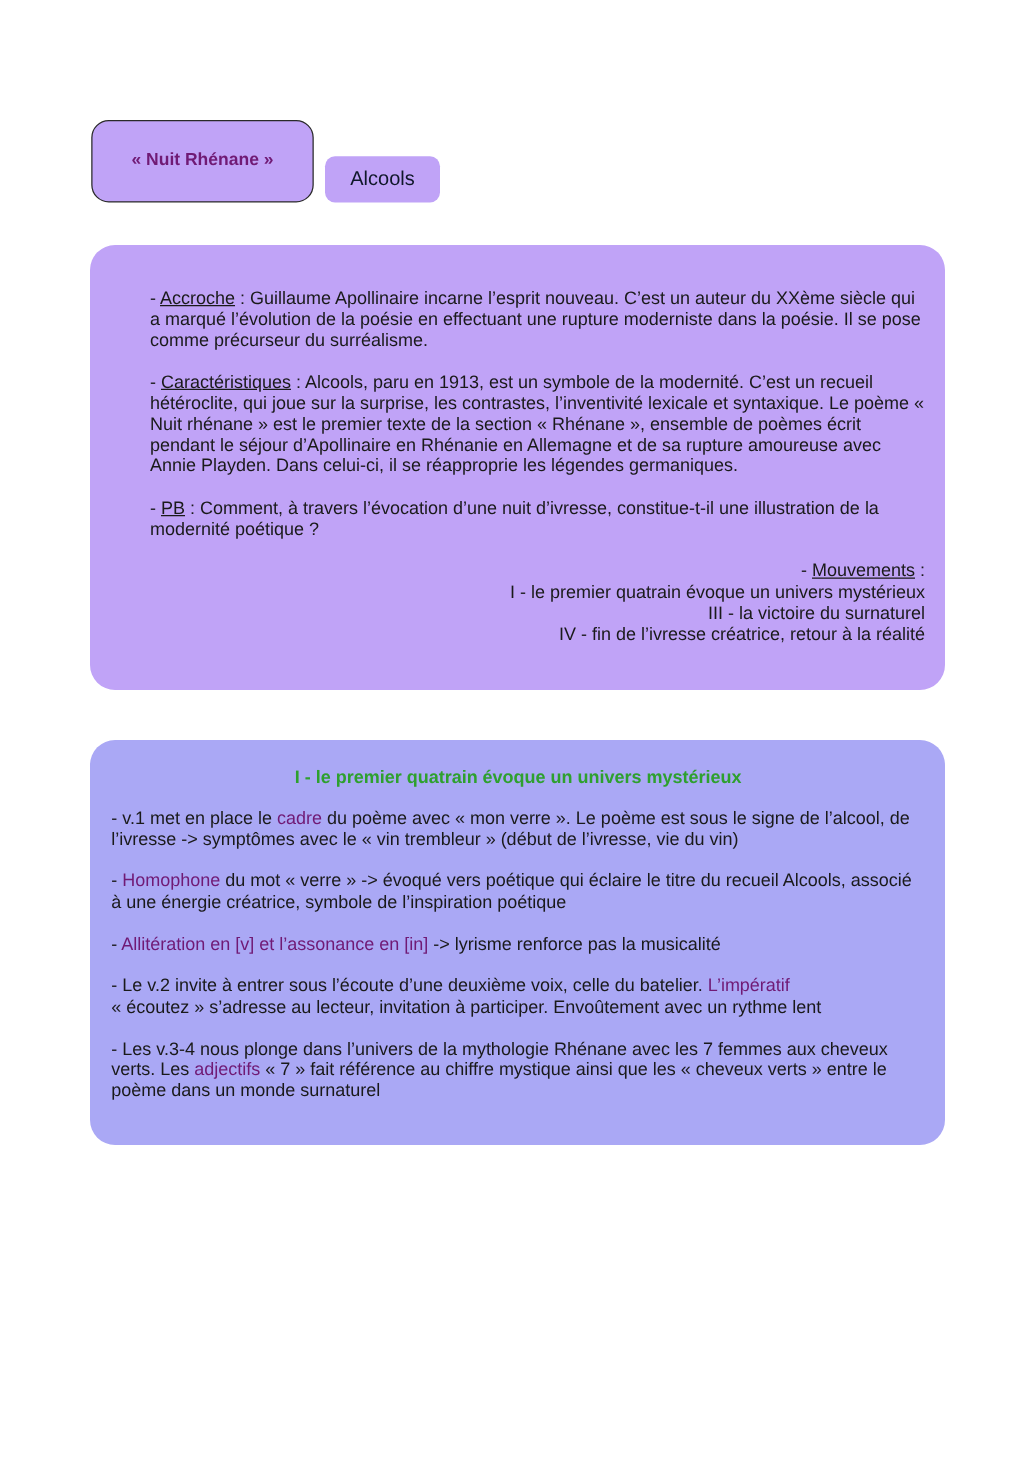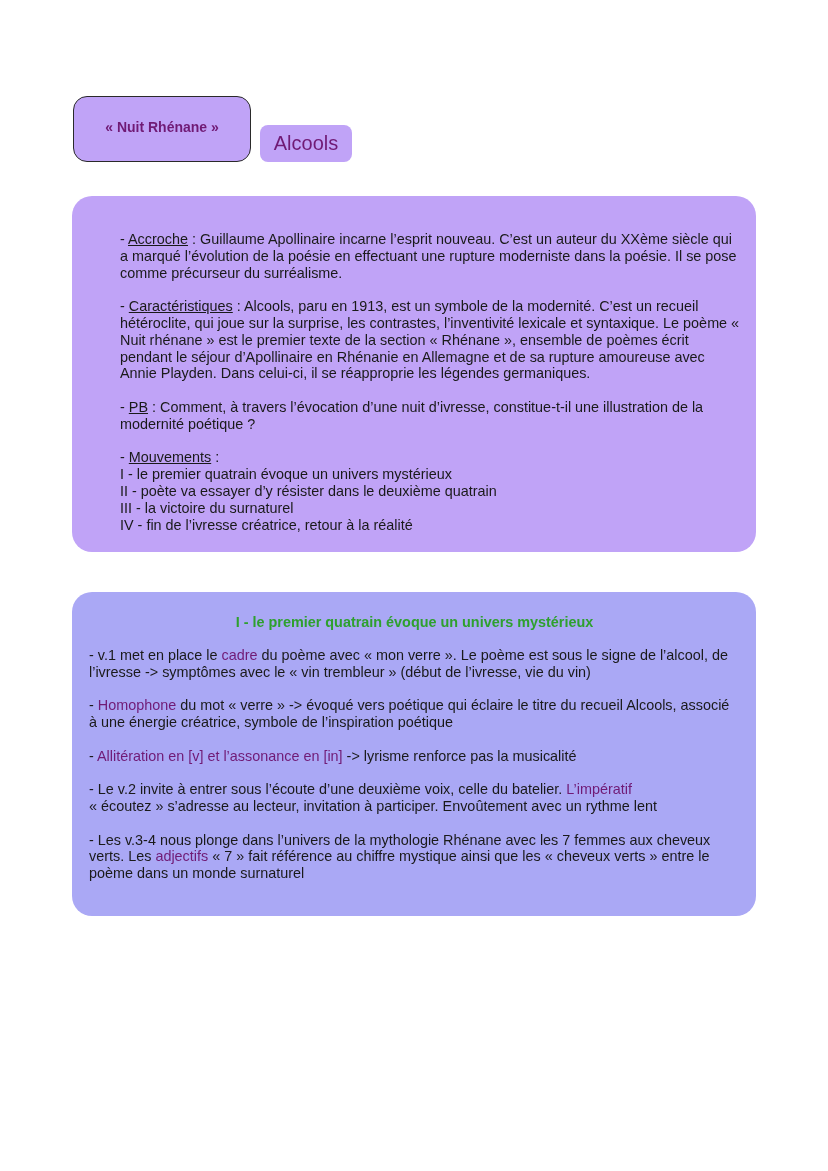--- a/index.html
+++ b/index.html
@@ -4,49 +4,48 @@
   <style>
     html, body { margin: 0; padding: 0; background: #ffffff; }
     body { width: 828px; height: 1171px; position: relative; overflow: hidden;
            font-family: "Liberation Sans", sans-serif; color: #1a1a1a; }
     .title-box { position: absolute; left: 73px; top: 96px; width: 178px; height: 66px;
                  background: #c0a3f7; border: 1.5px solid #2a2a2a; border-radius: 14px;
                  box-sizing: border-box; display: flex; align-items: center; justify-content: center; }
     .title-box span { font-weight: bold; font-size: 14px; color: #701a75; margin-top: -4px; }
     .tag-box { position: absolute; left: 260px; top: 125px; width: 92px; height: 37px;
                background: #c0a3f7; border-radius: 8px; display: flex; align-items: center; justify-content: center; }
-    .tag-box span { font-size: 20px; color: #701a75; }
+    .tag-box span { font-size: 16px; color: #0f172a; }
     .card { position: absolute; left: 72px; width: 684px; border-radius: 20px; box-sizing: border-box;
             padding: 0 16px 0 17px; font-size: 14.4px; line-height: 16.8px; }
     .card-1 { top: 196px; height: 356px; background: #c0a3f7; padding-top: 35px; padding-left: 48px; }
     .card-2 { top: 592px; height: 324px; background: #aaa8f5; padding-top: 22px; }
     .para { margin: 0 0 16.8px 0; }
     .u { text-decoration: underline; }
     .g { color: #701a75; }
     .section-title { text-align: center; font-weight: bold; color: #2ea02e; font-size: 14.4px; margin: 0 0 16px 0; }
-    .line { display: block; }
+    .line { display: block; text-align: right; }
   </style>
 </head>
 <body>
 
 <div class="title-box">
   <span>« Nuit Rhénane »</span>
 </div>
 <div class="tag-box">
   <span>Alcools</span>
 </div>
 
 <div class="card card-1">
   <p class="para"><span>- </span><span class="u">Accroche</span><span> : Guillaume Apollinaire incarne l’esprit nouveau. C’est un auteur du XXème siècle qui a marqué l’évolution de la poésie en effectuant une rupture moderniste dans la poésie. Il se pose comme précurseur du surréalisme.</span></p>
   <p class="para"><span>- </span><span class="u">Caractéristiques</span><span> : Alcools, paru en 1913, est un symbole de la modernité. C’est un recueil hétéroclite, qui joue sur la surprise, les contrastes, l’inventivité lexicale et syntaxique. Le poème « Nuit rhénane » est le premier texte de la section « Rhénane », ensemble de poèmes écrit pendant le séjour d’Apollinaire en Rhénanie en Allemagne et de sa rupture amoureuse avec Annie Playden. Dans celui-ci, il se réapproprie les légendes germaniques.</span></p>
   <p class="para"><span>- </span><span class="u">PB</span><span> : Comment, à travers l’évocation d’une nuit d’ivresse, constitue-t-il une illustration de la modernité poétique ?</span></p>
   <div class="para">
     <span class="line"><span>- </span><span class="u">Mouvements</span><span> :</span></span>
     <span class="line">I - le premier quatrain évoque un univers mystérieux</span>
-    <span class="line">II - poète va essayer d’y résister dans le deuxième quatrain</span>
     <span class="line">III - la victoire du surnaturel</span>
     <span class="line">IV - fin de l’ivresse créatrice, retour à la réalité</span>
   </div>
 </div>
 
 <div class="card card-2">
   <div class="section-title">I - le premier quatrain évoque un univers mystérieux</div>
   <p class="para"><span>- v.1 met en place le </span><span class="g">cadre</span><span> du poème avec « mon verre ». Le poème est sous le signe de l’alcool, de l’ivresse -&gt; symptômes avec le « vin trembleur » (début de l’ivresse, vie du vin)</span></p>
   <p class="para"><span>- </span><span class="g">Homophone</span><span> du mot « verre » -&gt; évoqué vers poétique qui éclaire le titre du recueil Alcools, associé à une énergie créatrice, symbole de l’inspiration poétique</span></p>
   <p class="para"><span>- </span><span class="g">Allitération en [v] et l’assonance en [in]</span><span> -&gt; lyrisme renforce pas la musicalité</span></p>

